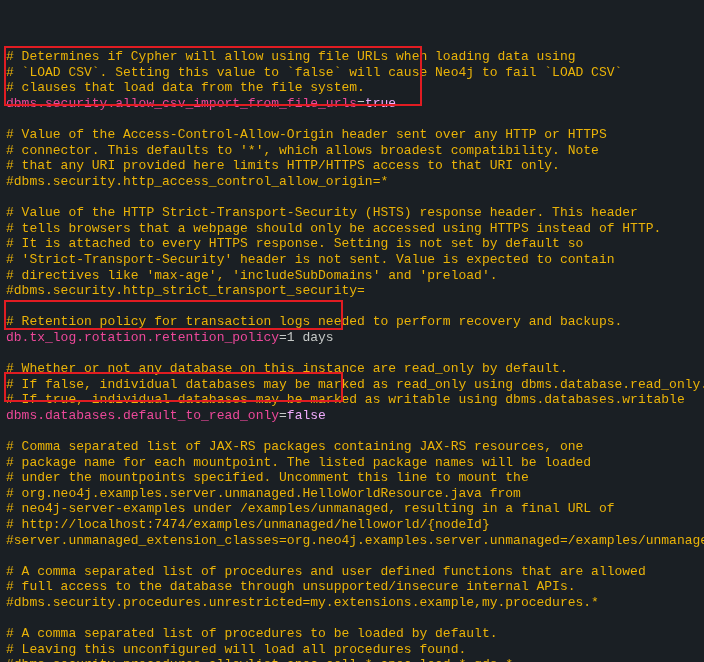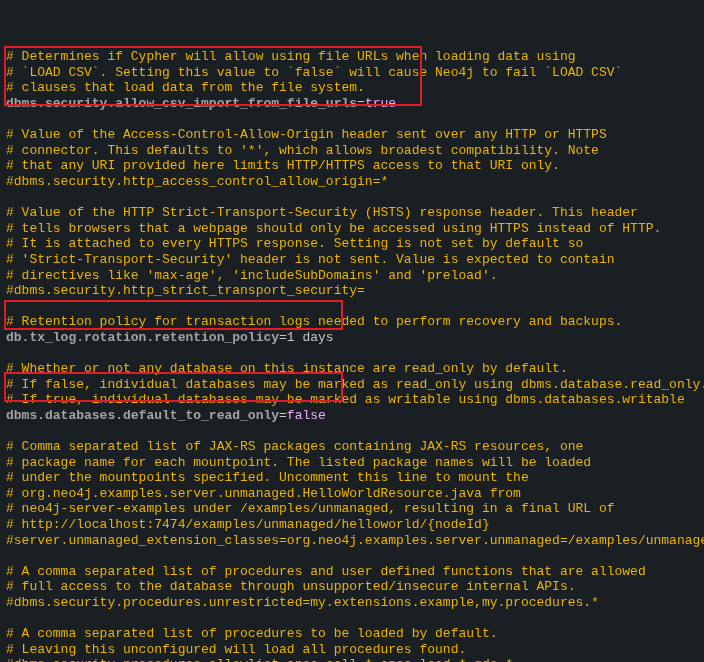--- a/index.html
+++ b/index.html
@@ -13,21 +13,21 @@
   .editor {
     font-family: "Consolas", "Courier New", monospace;
     font-size: 13px;
     line-height: 15.6px;
     white-space: pre;
     color: #d4d4d4;
     padding: 18px 6px 6px 6px;
     position: relative;
   }
   .c  { color: #eab308; }   
-  .k  { color: #a3a3a3; font-weight: bold; }   
+  .k  { color: #ec4899; }   
   .w  { color: #c5c8c6; }   
   .v  { color: #f0abfc; }   
   .box {
     position: absolute;
     border: 2px solid #e11c22;
     pointer-events: none;
   }
 </style>
 </head>
 <body>

